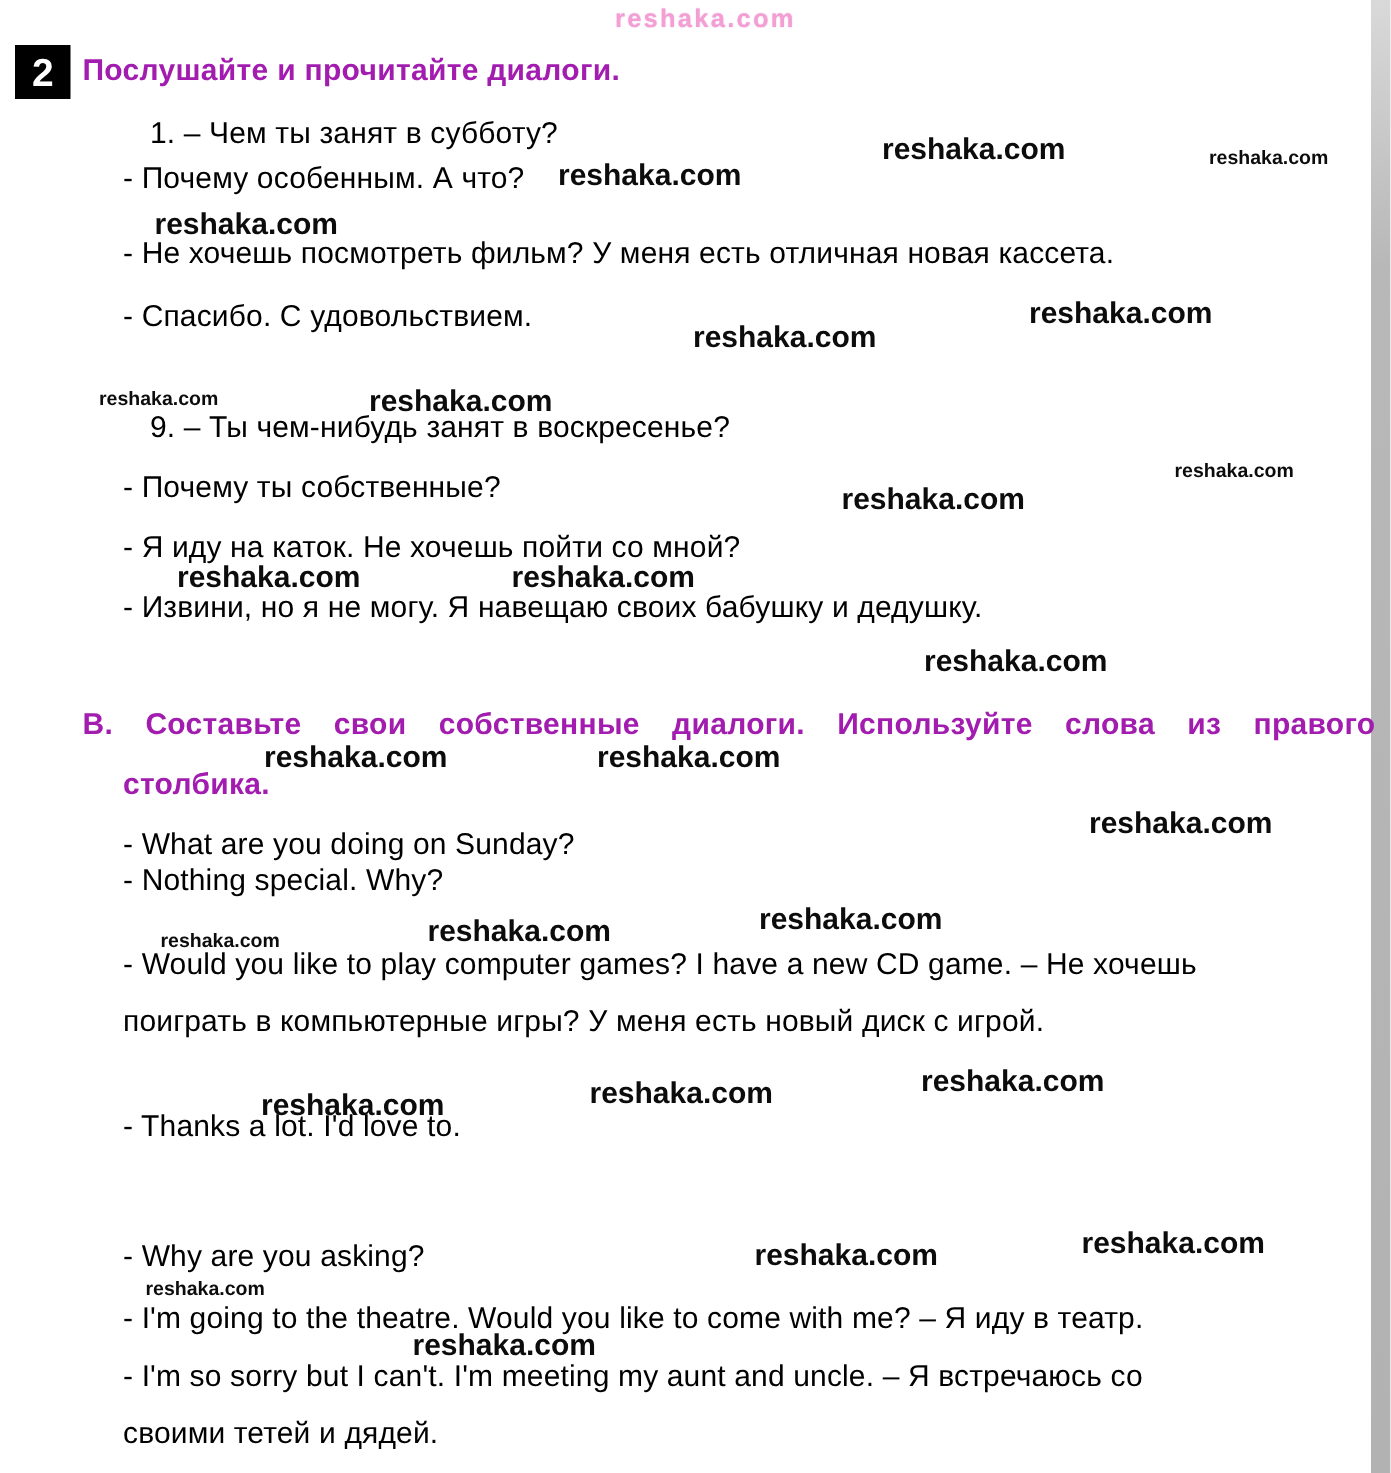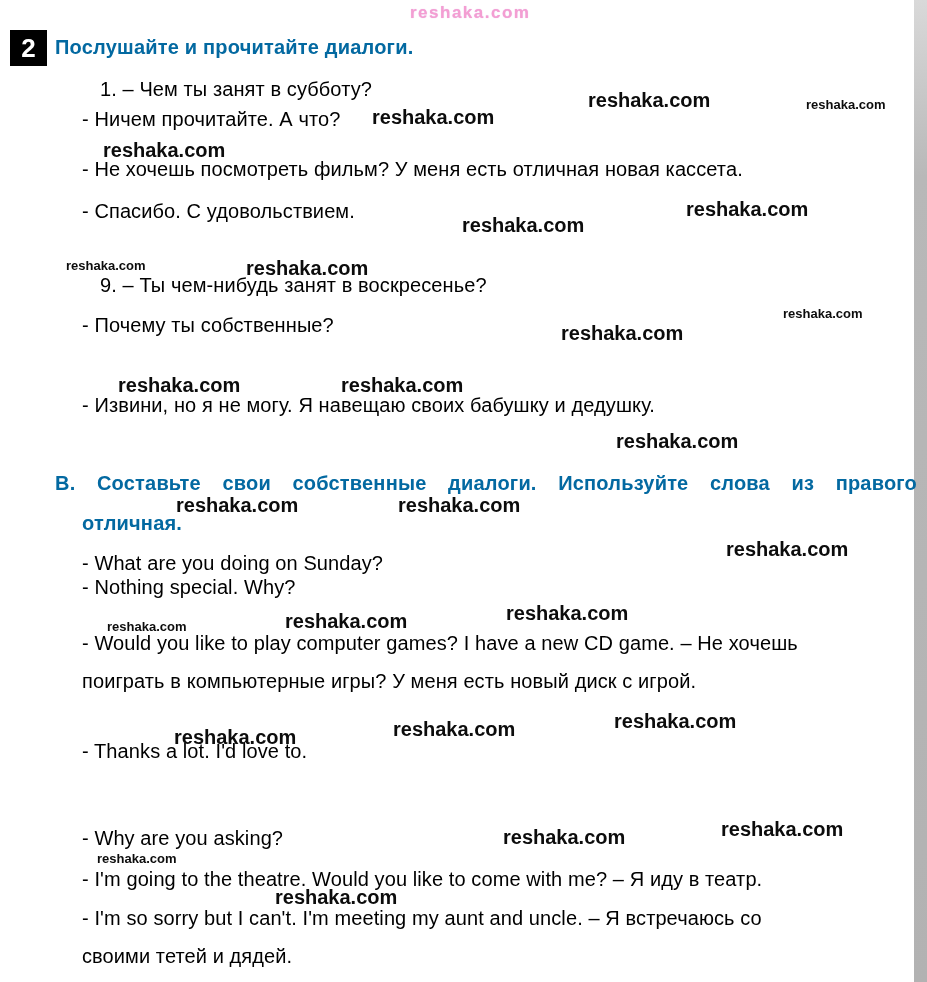--- a/index.html
+++ b/index.html
@@ -16,21 +16,21 @@
   .ex-badge {
     position:absolute; left:10px; top:30px; width:37px; height:36px;
     background:#000; color:#fff; font-weight:bold; font-size:26px;
     text-align:center; line-height:36px;
   }
   .line {
     position:absolute; font-size:20px; color:#000000;
     white-space:nowrap; letter-spacing:0.1px;
   }
   .head {
-    font-weight:bold; color:#0369a1; font-size:20px; letter-spacing:0.2px;
+    font-weight:bold; color:#a21caf; font-size:20px; letter-spacing:0.2px;
   }
   .just {
     white-space:normal; width:862px; text-align:justify; text-align-last:justify;
   }
   .wm {
     position:absolute; font-weight:bold; color:#0c0c0c; font-size:20px;
     white-space:nowrap; z-index:5;
   }
   .wm.small { font-size:13px; }
   .wm.pink {
@@ -42,30 +42,31 @@
 <body>
 
 <div class="page">
 
   <div class="edge-right"></div>
 
   <div class="ex-badge">2</div>
   <div class="line head" style="left:55px;top:36px">Послушайте и прочитайте диалоги.</div>
 
   <div class="line" style="left:100px;top:78px">1. – Чем ты занят в субботу?</div>
-  <div class="line" style="left:82px;top:108px">- Ничем прочитайте. А что?</div>
+  <div class="line" style="left:82px;top:108px">- Почему особенным. А что?</div>
   <div class="line" style="left:82px;top:200px">- Спасибо. С удовольствием.</div>
   <div class="line" style="left:82px;top:158px">- Не хочешь посмотреть фильм? У меня есть отличная новая кассета.</div>
 
   <div class="line" style="left:100px;top:274px">9. – Ты чем-нибудь занят в воскресенье?</div>
   <div class="line" style="left:82px;top:314px">- Почему ты собственные?</div>
+  <div class="line" style="left:82px;top:354px">- Я иду на каток. Не хочешь пойти со мной?</div>
   <div class="line" style="left:82px;top:394px">- Извини, но я не могу. Я навещаю своих бабушку и дедушку.</div>
 
   <div class="line head just" style="left:55px;top:472px">В. Составьте свои собственные диалоги. Используйте слова из правого</div>
-  <div class="line head" style="left:82px;top:512px">отличная.</div>
+  <div class="line head" style="left:82px;top:512px">столбика.</div>
 
   <div class="line" style="left:82px;top:552px">- What are you doing on Sunday?</div>
   <div class="line" style="left:82px;top:576px">- Nothing special. Why?</div>
   <div class="line" style="left:82px;top:632px">- Would you like to play computer games? I have a new CD game. – Не хочешь</div>
   <div class="line" style="left:82px;top:670px">поиграть в компьютерные игры? У меня есть новый диск с игрой.</div>
   <div class="line" style="left:82px;top:740px">- Thanks a lot. I'd love to.</div>
 
   <div class="line" style="left:82px;top:827px">- Why are you asking?</div>
   <div class="line" style="left:82px;top:868px">- I'm going to the theatre. Would you like to come with me? – Я иду в театр.</div>
   <div class="line" style="left:82px;top:945px">своими тетей и дядей.</div>

